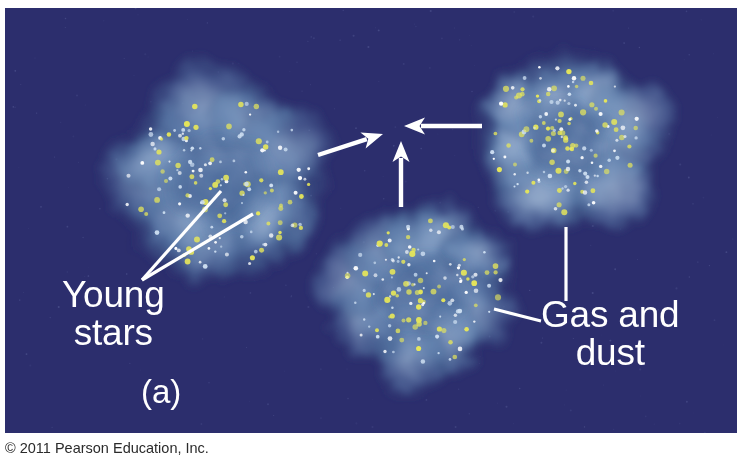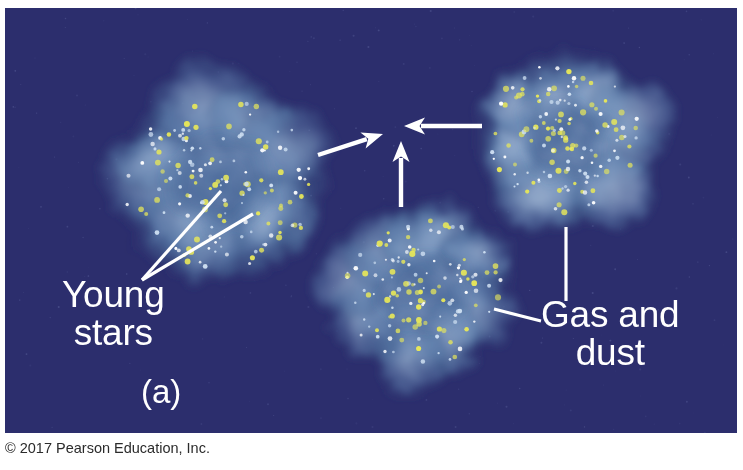--- a/index.html
+++ b/index.html
@@ -919,15 +919,15 @@
 
     <div class="label" id="label-gas-dust">Gas and
 dust</div>
 
     <div class="label" id="label-young-stars">Young
 stars</div>
 
     <div class="panel-letter">(a)</div>
   </div>
 
-  <div class="copyright">© 2017 Pearson Education, Inc.</div>
+  <div class="copyright">© 2011 Pearson Education, Inc.</div>
 
 </div>
 
 </body></html>

